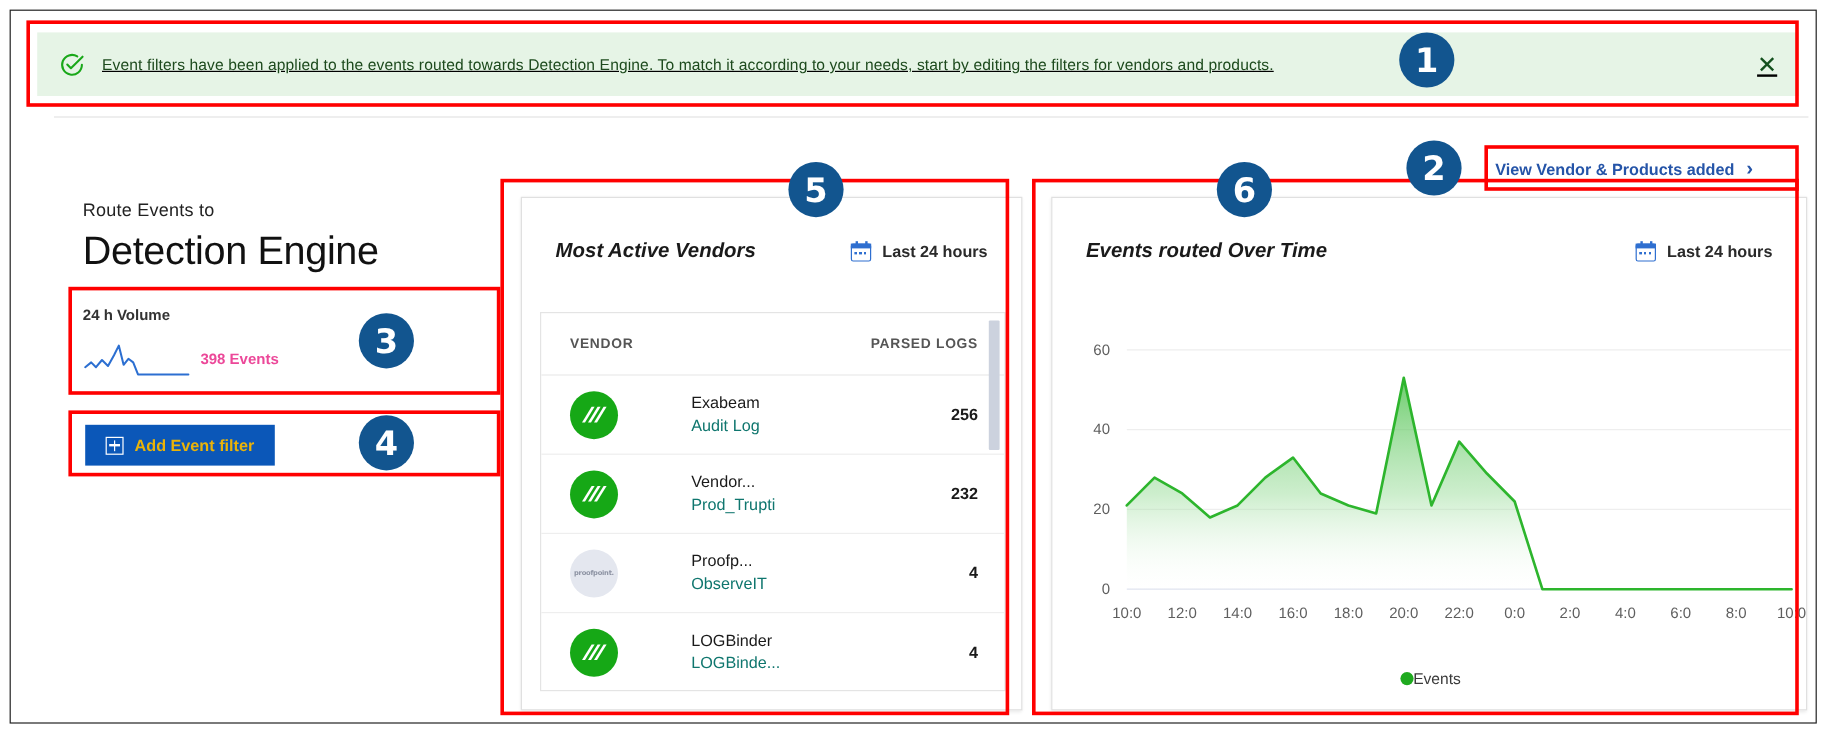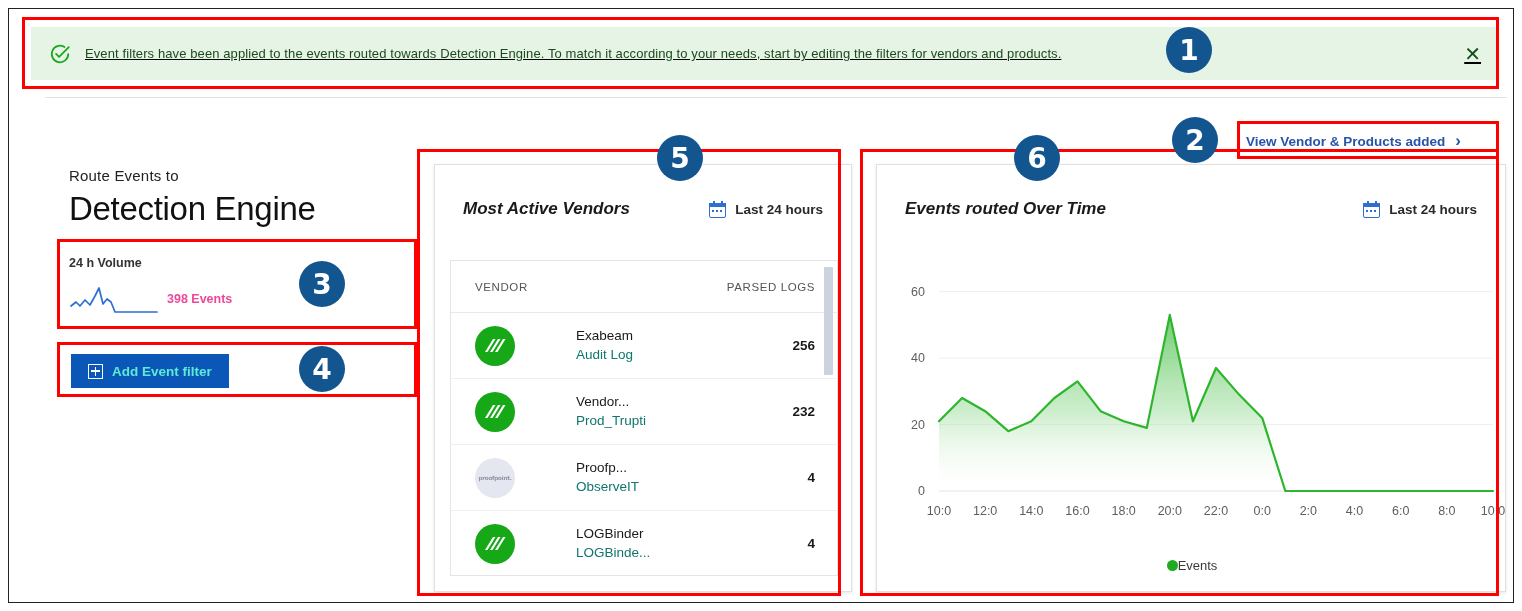--- a/index.html
+++ b/index.html
@@ -104,21 +104,21 @@
 
   #volume-block { position: absolute; left: 60px; top: 247px; width: 345px; height: 72px; }
   #volume-label { font-size: 12.5px; font-weight: bold; color: #333; }
   #volume-row { display: flex; align-items: center; margin-top: 12px; }
   #volume-count { font-size: 12.5px; font-weight: bold; color: #ec4899; margin-left: 6px; }
 
   #add-filter-btn {
     position: absolute; left: 62px; top: 345px;
     width: 158px; height: 34px;
     background: #0b57b8;
-    color: #5eead4;
+    color: #eab308;
     border: none;
     display: flex;
     align-items: center;
     justify-content: center;
     gap: 9px;
     font-size: 13.5px;
     font-weight: bold;
     cursor: pointer;
     font-family: "Liberation Sans", sans-serif;
   }
@@ -185,20 +185,21 @@
   }
   .vt-header {
     display: flex;
     align-items: center;
     height: 52px;
     padding: 0 22px 0 24px;
     border-bottom: 1px solid #eaeaea;
     font-size: 11.5px;
     color: #555;
     letter-spacing: .6px;
+    font-weight: bold;
   }
   .vt-header .c-logs { margin-left: auto; }
   .vt-row {
     display: flex;
     align-items: center;
     height: 66px;
     padding: 0 22px 0 24px;
     border-bottom: 1px solid #eeeeee;
     gap: 45px;
   }

